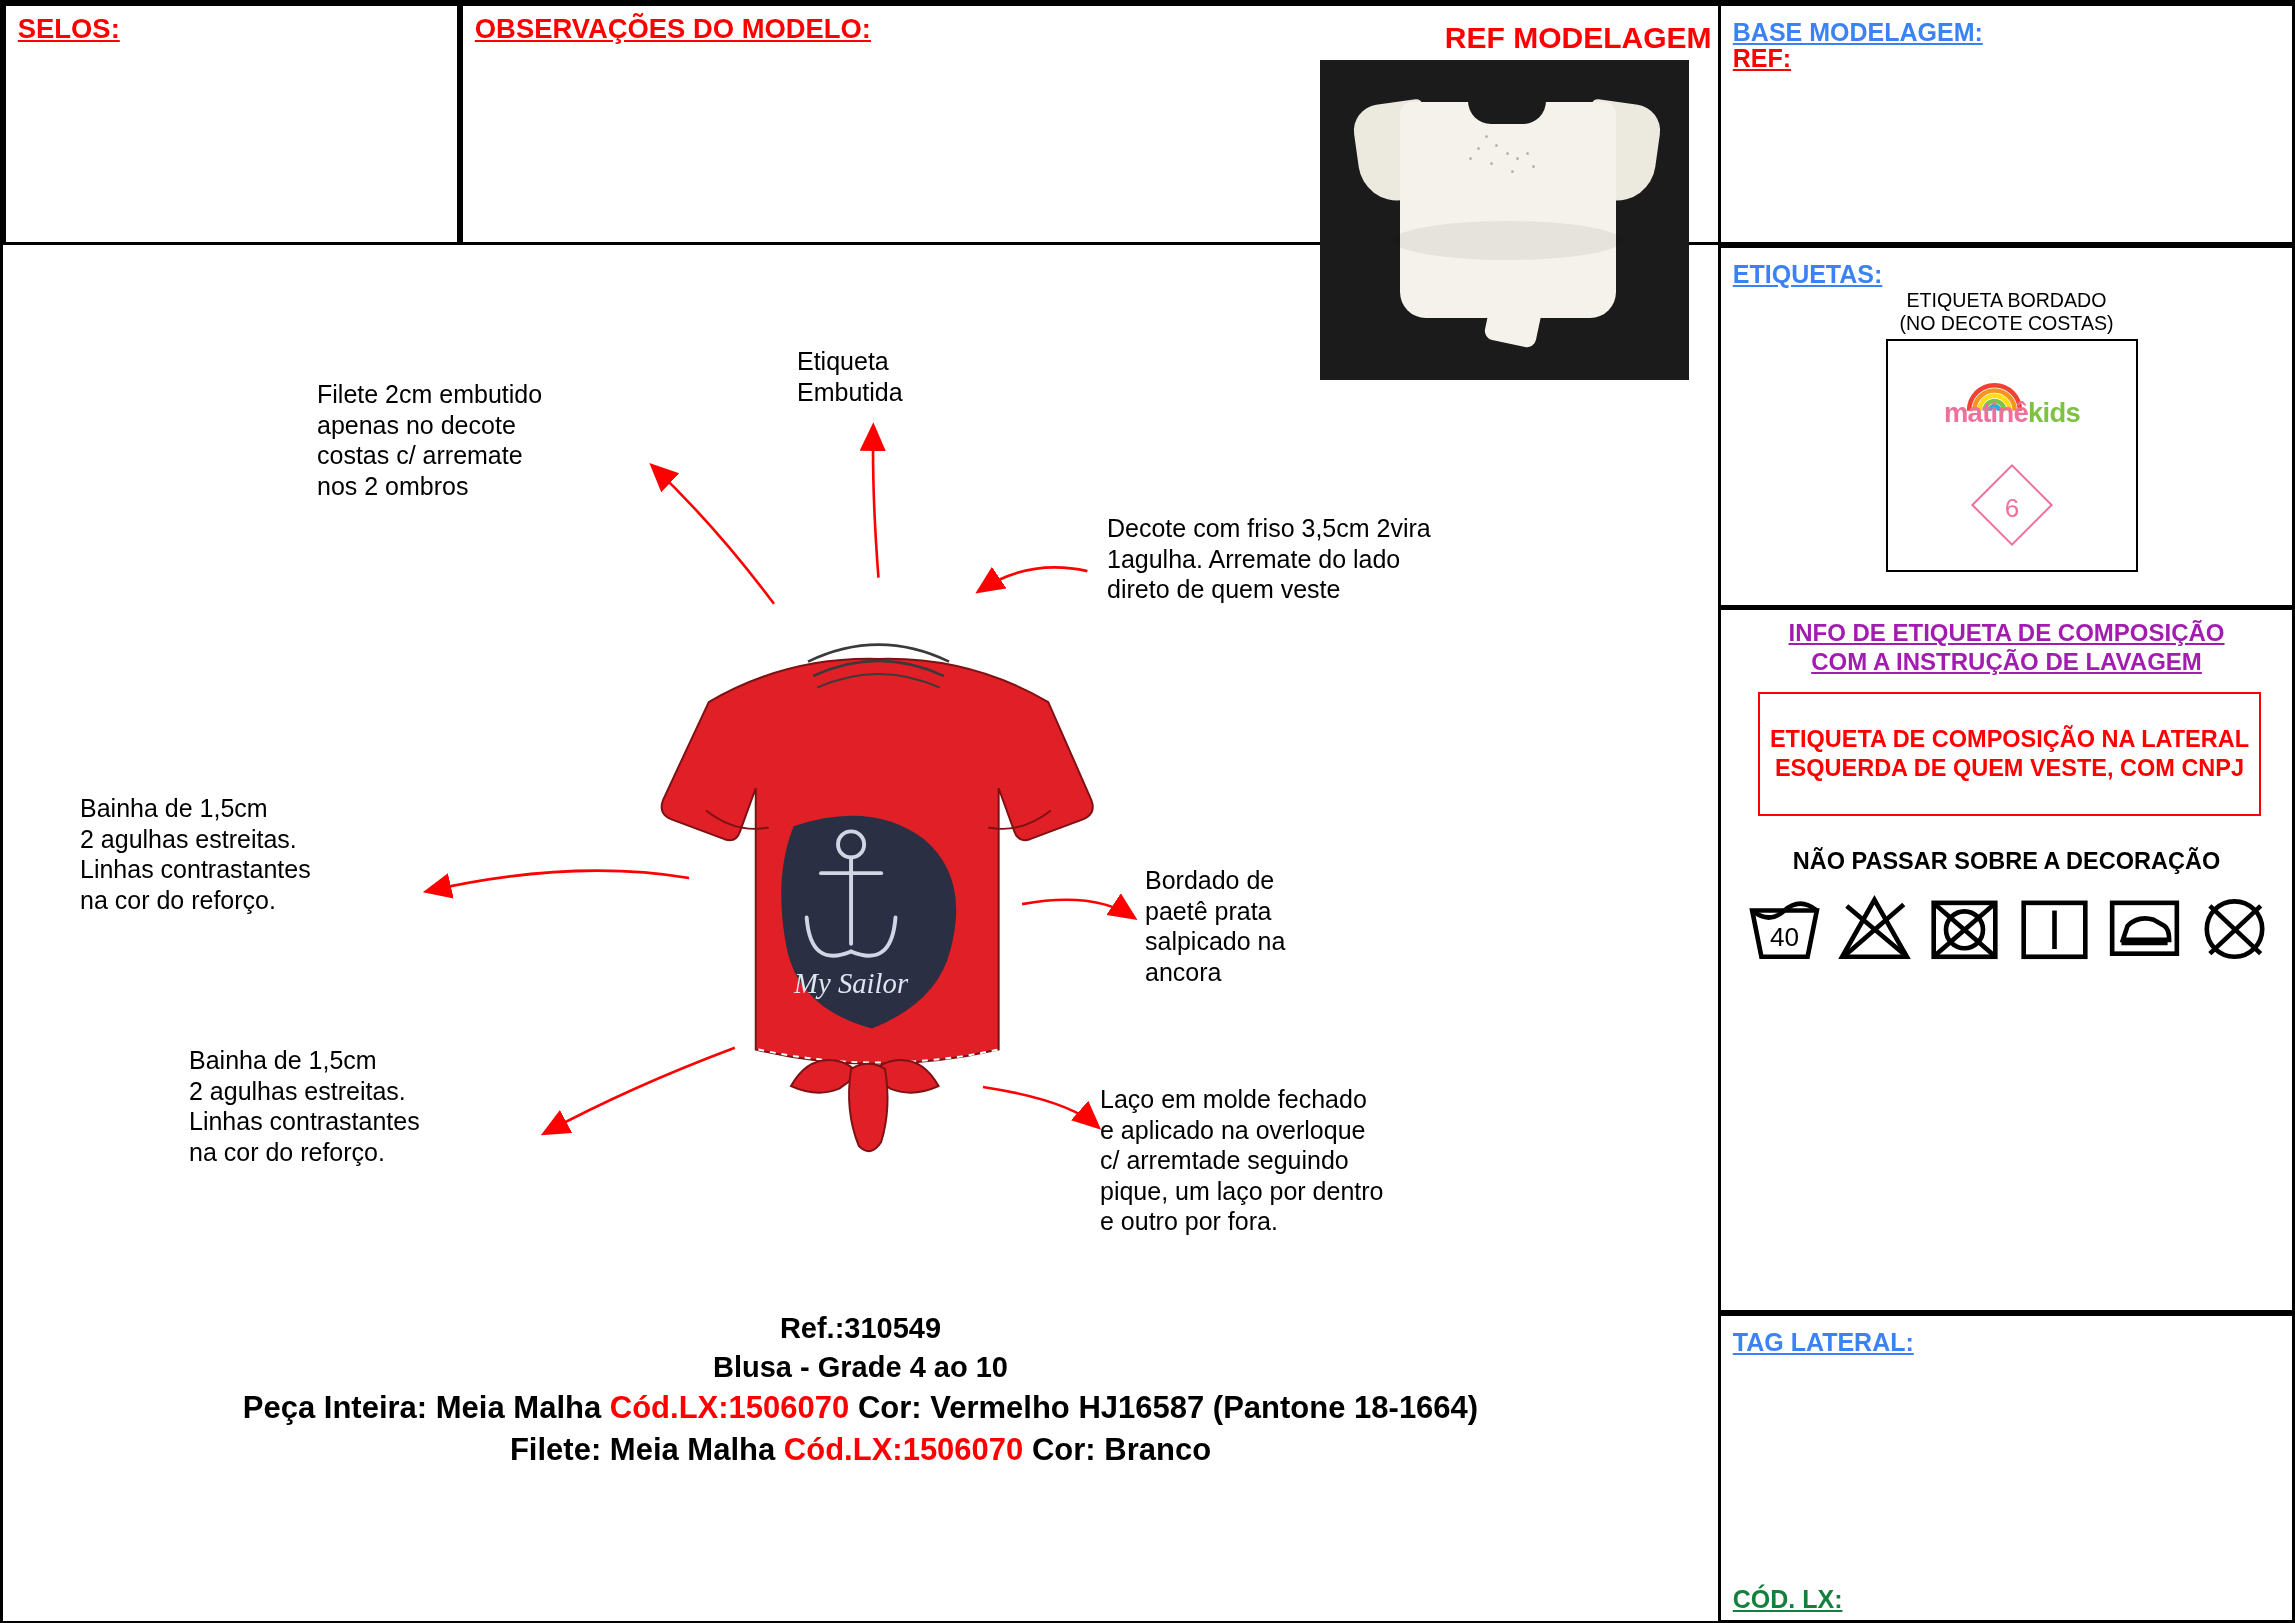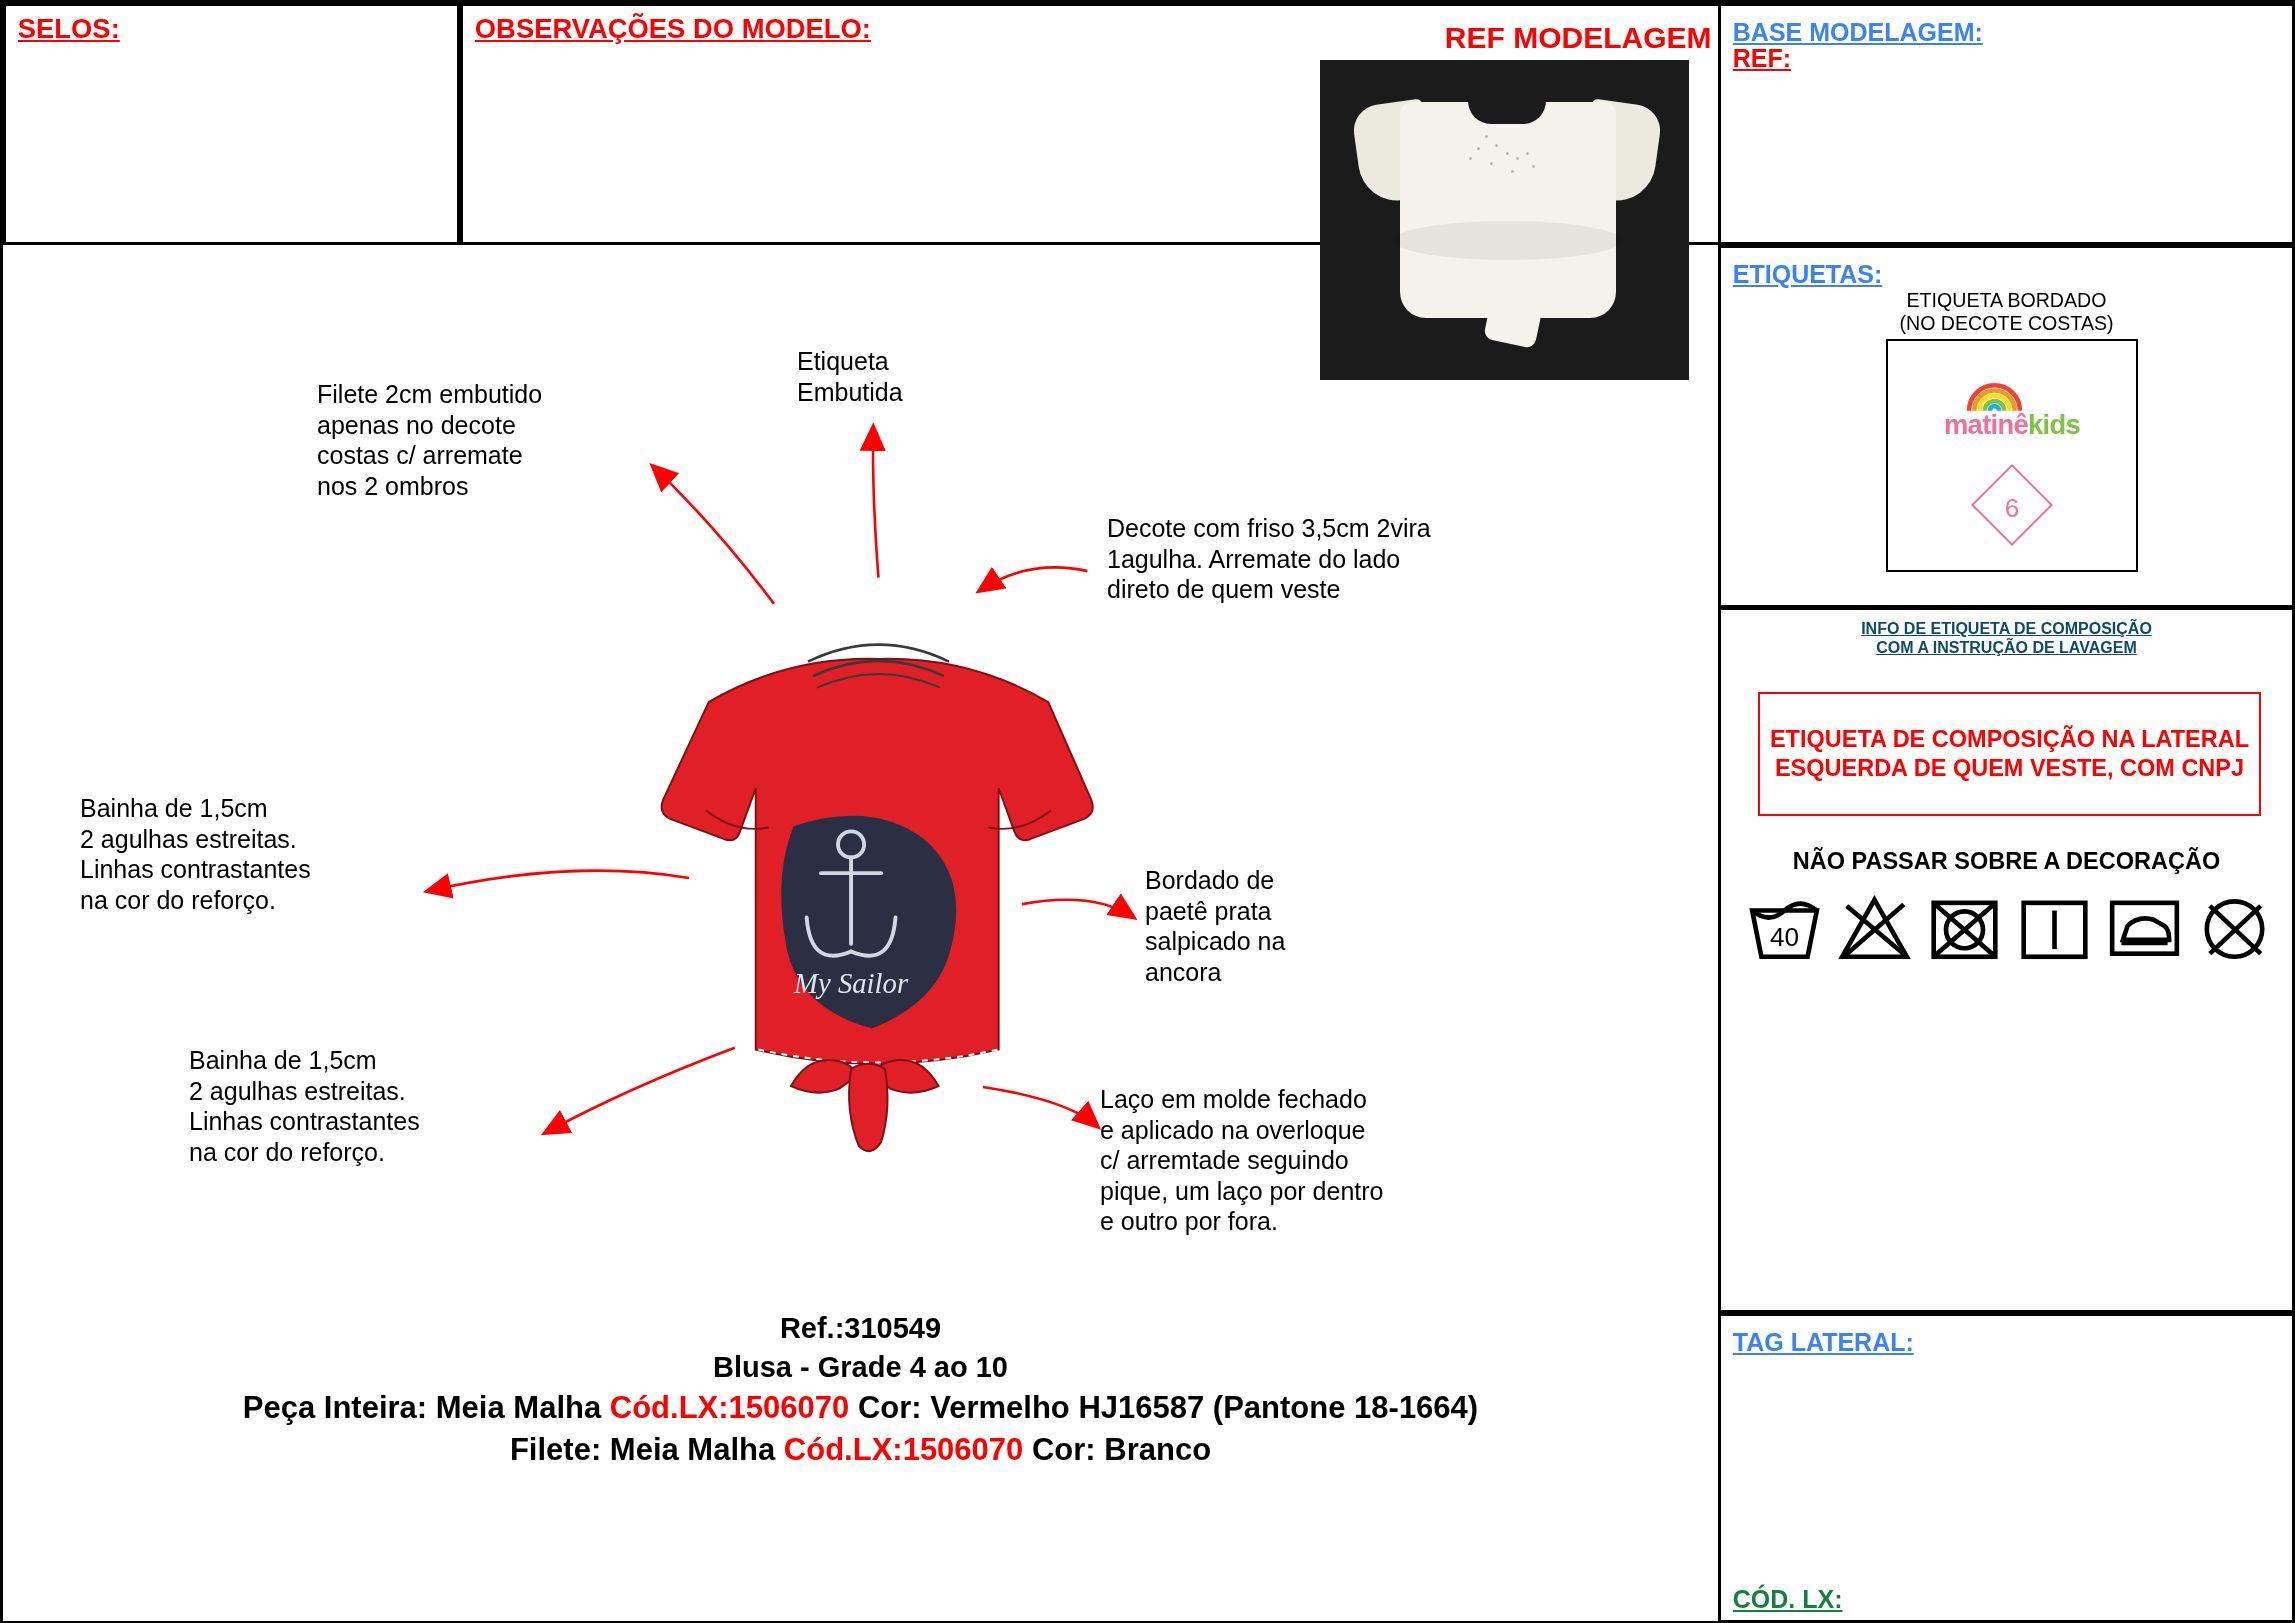--- a/index.html
+++ b/index.html
@@ -68,39 +68,39 @@
   
   #etq-cap{
     position:absolute;left:0;right:0;top:41px;text-align:center;
     font-size:19.6px;line-height:1.16;color:#000;
   }
   #etq-box{
     position:absolute;left:165px;top:91px;width:248px;height:229px;
     border:2px solid #000;background:#fff;
   }
   #brand{
-    position:absolute;left:0;right:0;top:68px;text-align:center;
+    position:absolute;left:0;right:0;top:56px;text-align:center;
     font-size:27.4px;font-weight:bold;letter-spacing:-0.7px;
   }
   #brand .b1{color:#f06f9b;}
   #brand .b2{color:#7dc242;}
   #rainbow{position:absolute;left:77px;top:41px;width:59px;height:30px;}
   #size-diamond{
     position:absolute;left:50%;top:135px;transform:translateX(-50%) rotate(45deg);
     width:54px;height:54px;border:2px solid #f06f9b;
   }
   #size-num{
     position:absolute;left:0;right:0;top:152px;text-align:center;
     font-size:26px;color:#f06f9b;
   }
 
   
   #info-head{
     position:absolute;left:0;right:0;top:9.1px;text-align:center;
-    font-size:16px;font-weight:bold;color:#0c4a6e;line-height:1.2;text-decoration:underline;
+    font-size:24px;font-weight:bold;color:#a21caf;line-height:1.2;text-decoration:underline;
   }
   #info-box{
     position:absolute;left:37px;top:82px;width:503px;height:124px;
     border:2.6px solid #ff0000;box-sizing:border-box;
     display:flex;align-items:center;justify-content:center;text-align:center;
     font-size:23.5px;font-weight:bold;color:#ff0000;line-height:1.25;padding:0 7.8px;
   }
   #nao-passar{
     position:absolute;left:0;right:0;top:238px;text-align:center;
     font-size:23.5px;font-weight:bold;color:#000;

